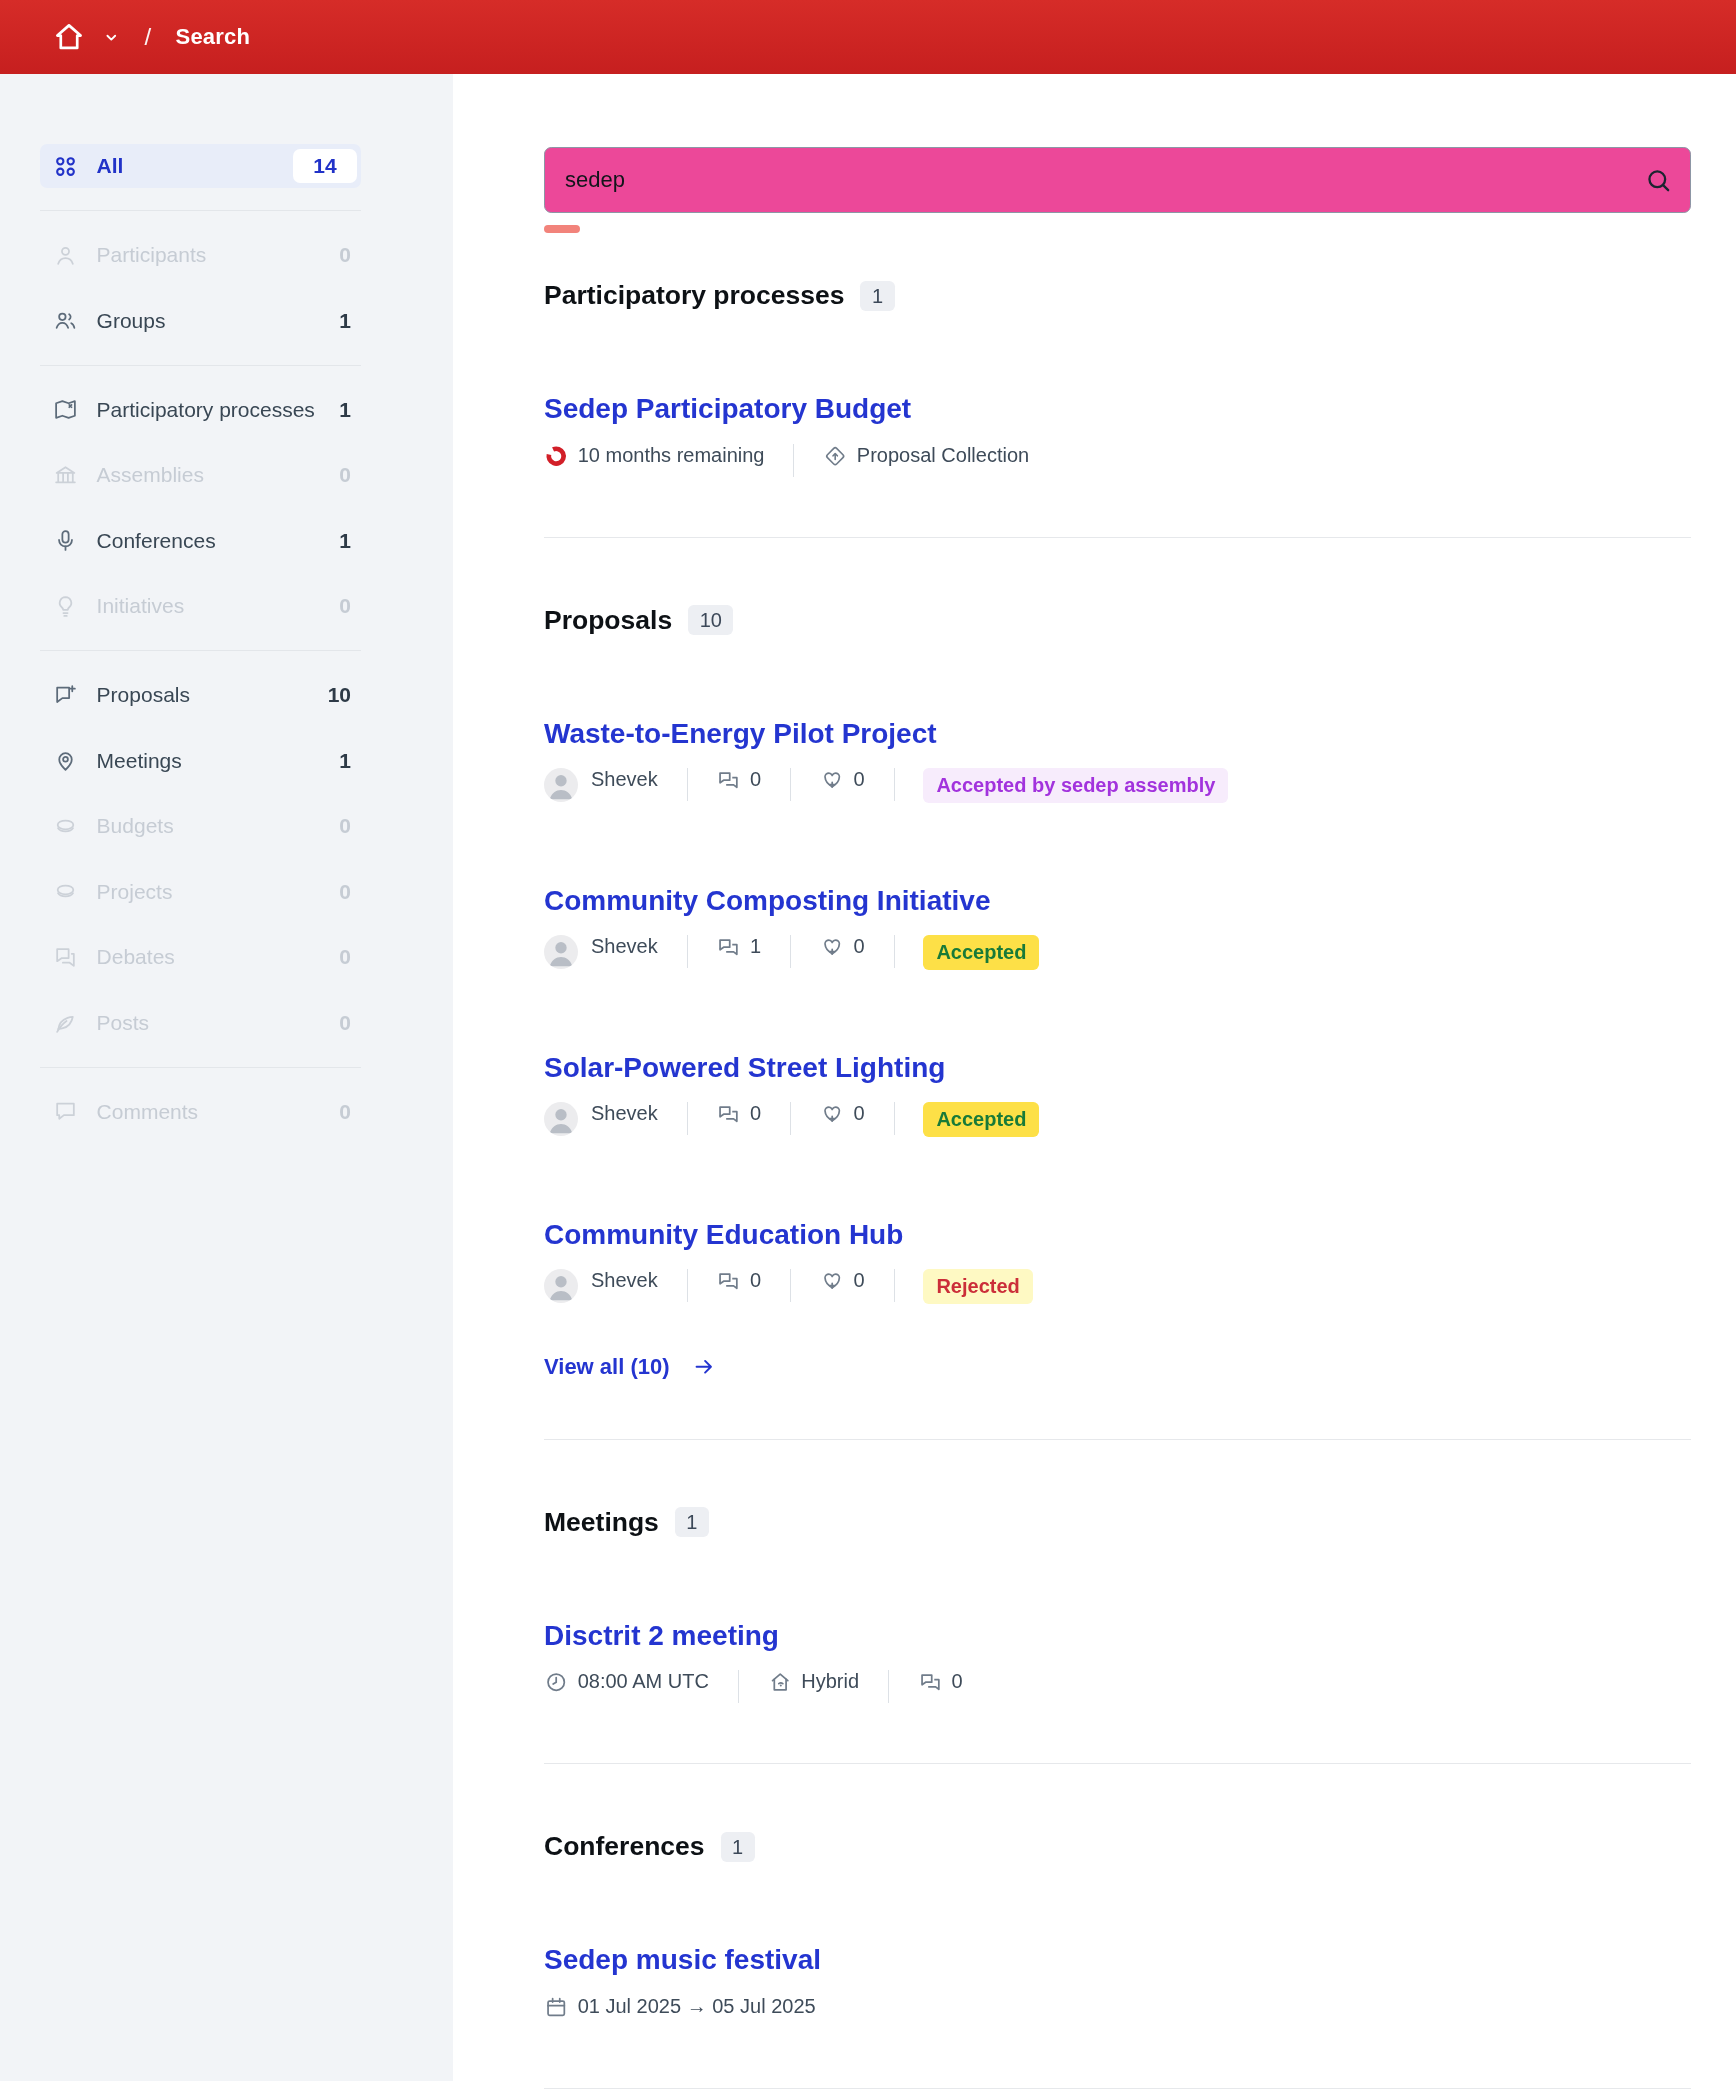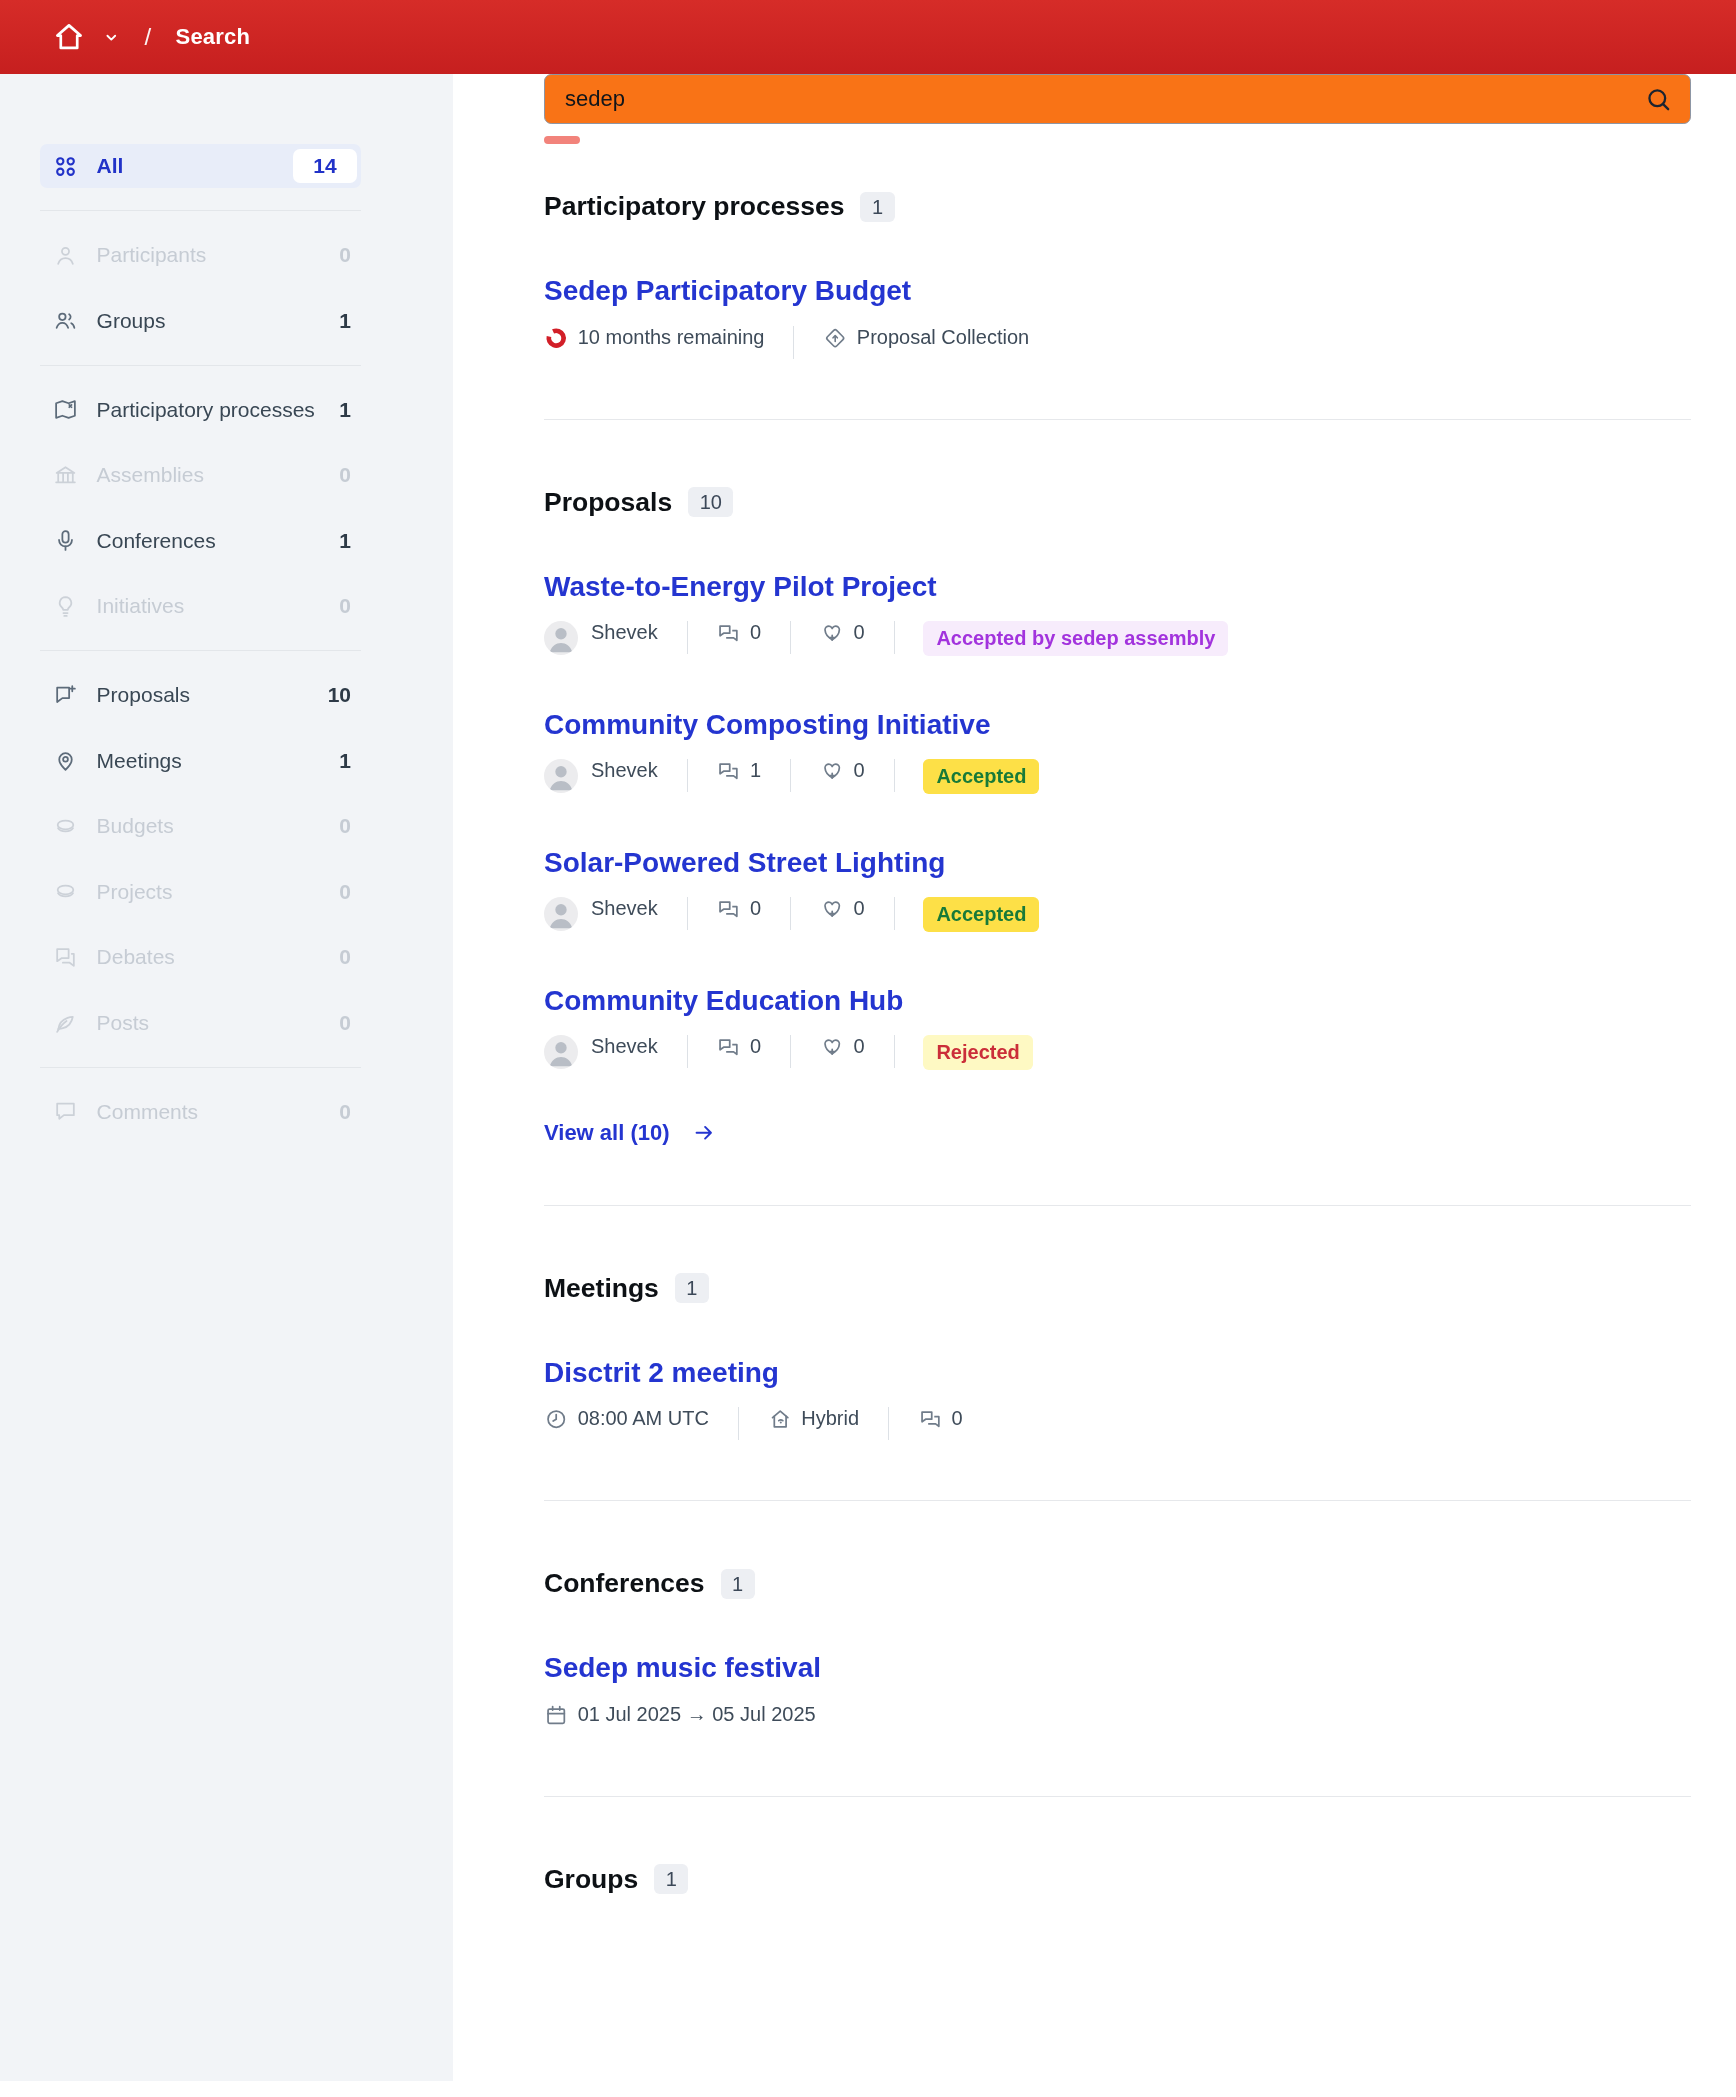--- a/index.html
+++ b/index.html
@@ -35,37 +35,37 @@
   .srow--selected .sicon{color:#2132c8}
   .srow--selected .scount{
     background:#ffffff;color:#2132c8;border-radius:7.2px;padding:5px 20px;margin-right:-5.7px;
   }
   .srow--disabled .slabel,.srow--disabled .scount{color:#c6ccd4}
   .srow--disabled .sicon{color:#ccd1d8}
   .sdivider{width:321px;border-top:0.7px solid #e3e6ea;margin:22px 0}
   
   .main{margin-left:453px;padding:0 45px 0 91px;box-sizing:border-box}
   .searchbox{
-    height:50px;border:1.4px solid #8d96a5;border-radius:7.2px;
-    background:#f97316;display:flex;align-items:center;padding:0 17px 0 20px;box-sizing:border-box;
+    margin-top:73px;height:66px;border:1.4px solid #8d96a5;border-radius:7.2px;
+    background:#ec4899;display:flex;align-items:center;padding:0 17px 0 20px;box-sizing:border-box;
   }
   .searchbox input{
     flex:1;border:none;outline:none;background:transparent;font-family:inherit;
     font-size:22px;color:#11151a;padding:0;
   }
   .searchbox .mag{width:29px;height:29px;color:#1c2430}
   h1{margin:65px 0 0 0;font-size:32px;font-weight:700;color:#0d1115;letter-spacing:0.1px}
   .hbar{width:36px;height:8.6px;border-radius:5px;background:#f2837b;margin-top:11.5px}
   .sechead{display:flex;align-items:center;gap:16px;margin-top:47px}
   .sechead h2{margin:0;font-size:26.5px;font-weight:700;color:#0d1115}
   .pill{
     font-size:20px;font-weight:400;color:#3c4858;background:#edeff3;
     border-radius:5.7px;padding:5px 11.5px;line-height:1;
   }
-  .rlink{display:inline-block;margin-top:53px;font-size:28px;font-weight:700;color:#2435d0;text-decoration:none}
+  .rlink{display:inline-block;margin-top:82px;font-size:28px;font-weight:700;color:#2435d0;text-decoration:none}
   .meta{display:flex;margin-top:18.6px;font-size:20px;color:#3e4b59;min-height:34px}
   .meta .mi{width:24.4px;height:24.4px;color:#707c8a;margin-right:9.3px;flex:0 0 auto}
   .meta .vsep{width:0.7px;height:33px;background:#dde1e6;margin:0 29px}
   .avatar{
     width:34px;height:34px;border-radius:50%;background:#ececee;overflow:hidden;
     margin-right:13px;flex:0 0 34px;
   }
   .badge{font-size:20px;font-weight:700;padding:7.2px 13px;border-radius:5.7px;line-height:1}
   .badge--purple{color:#a233dd;background:#f7ecfc}
   .badge--green{color:#187a38;background:#fde047}

